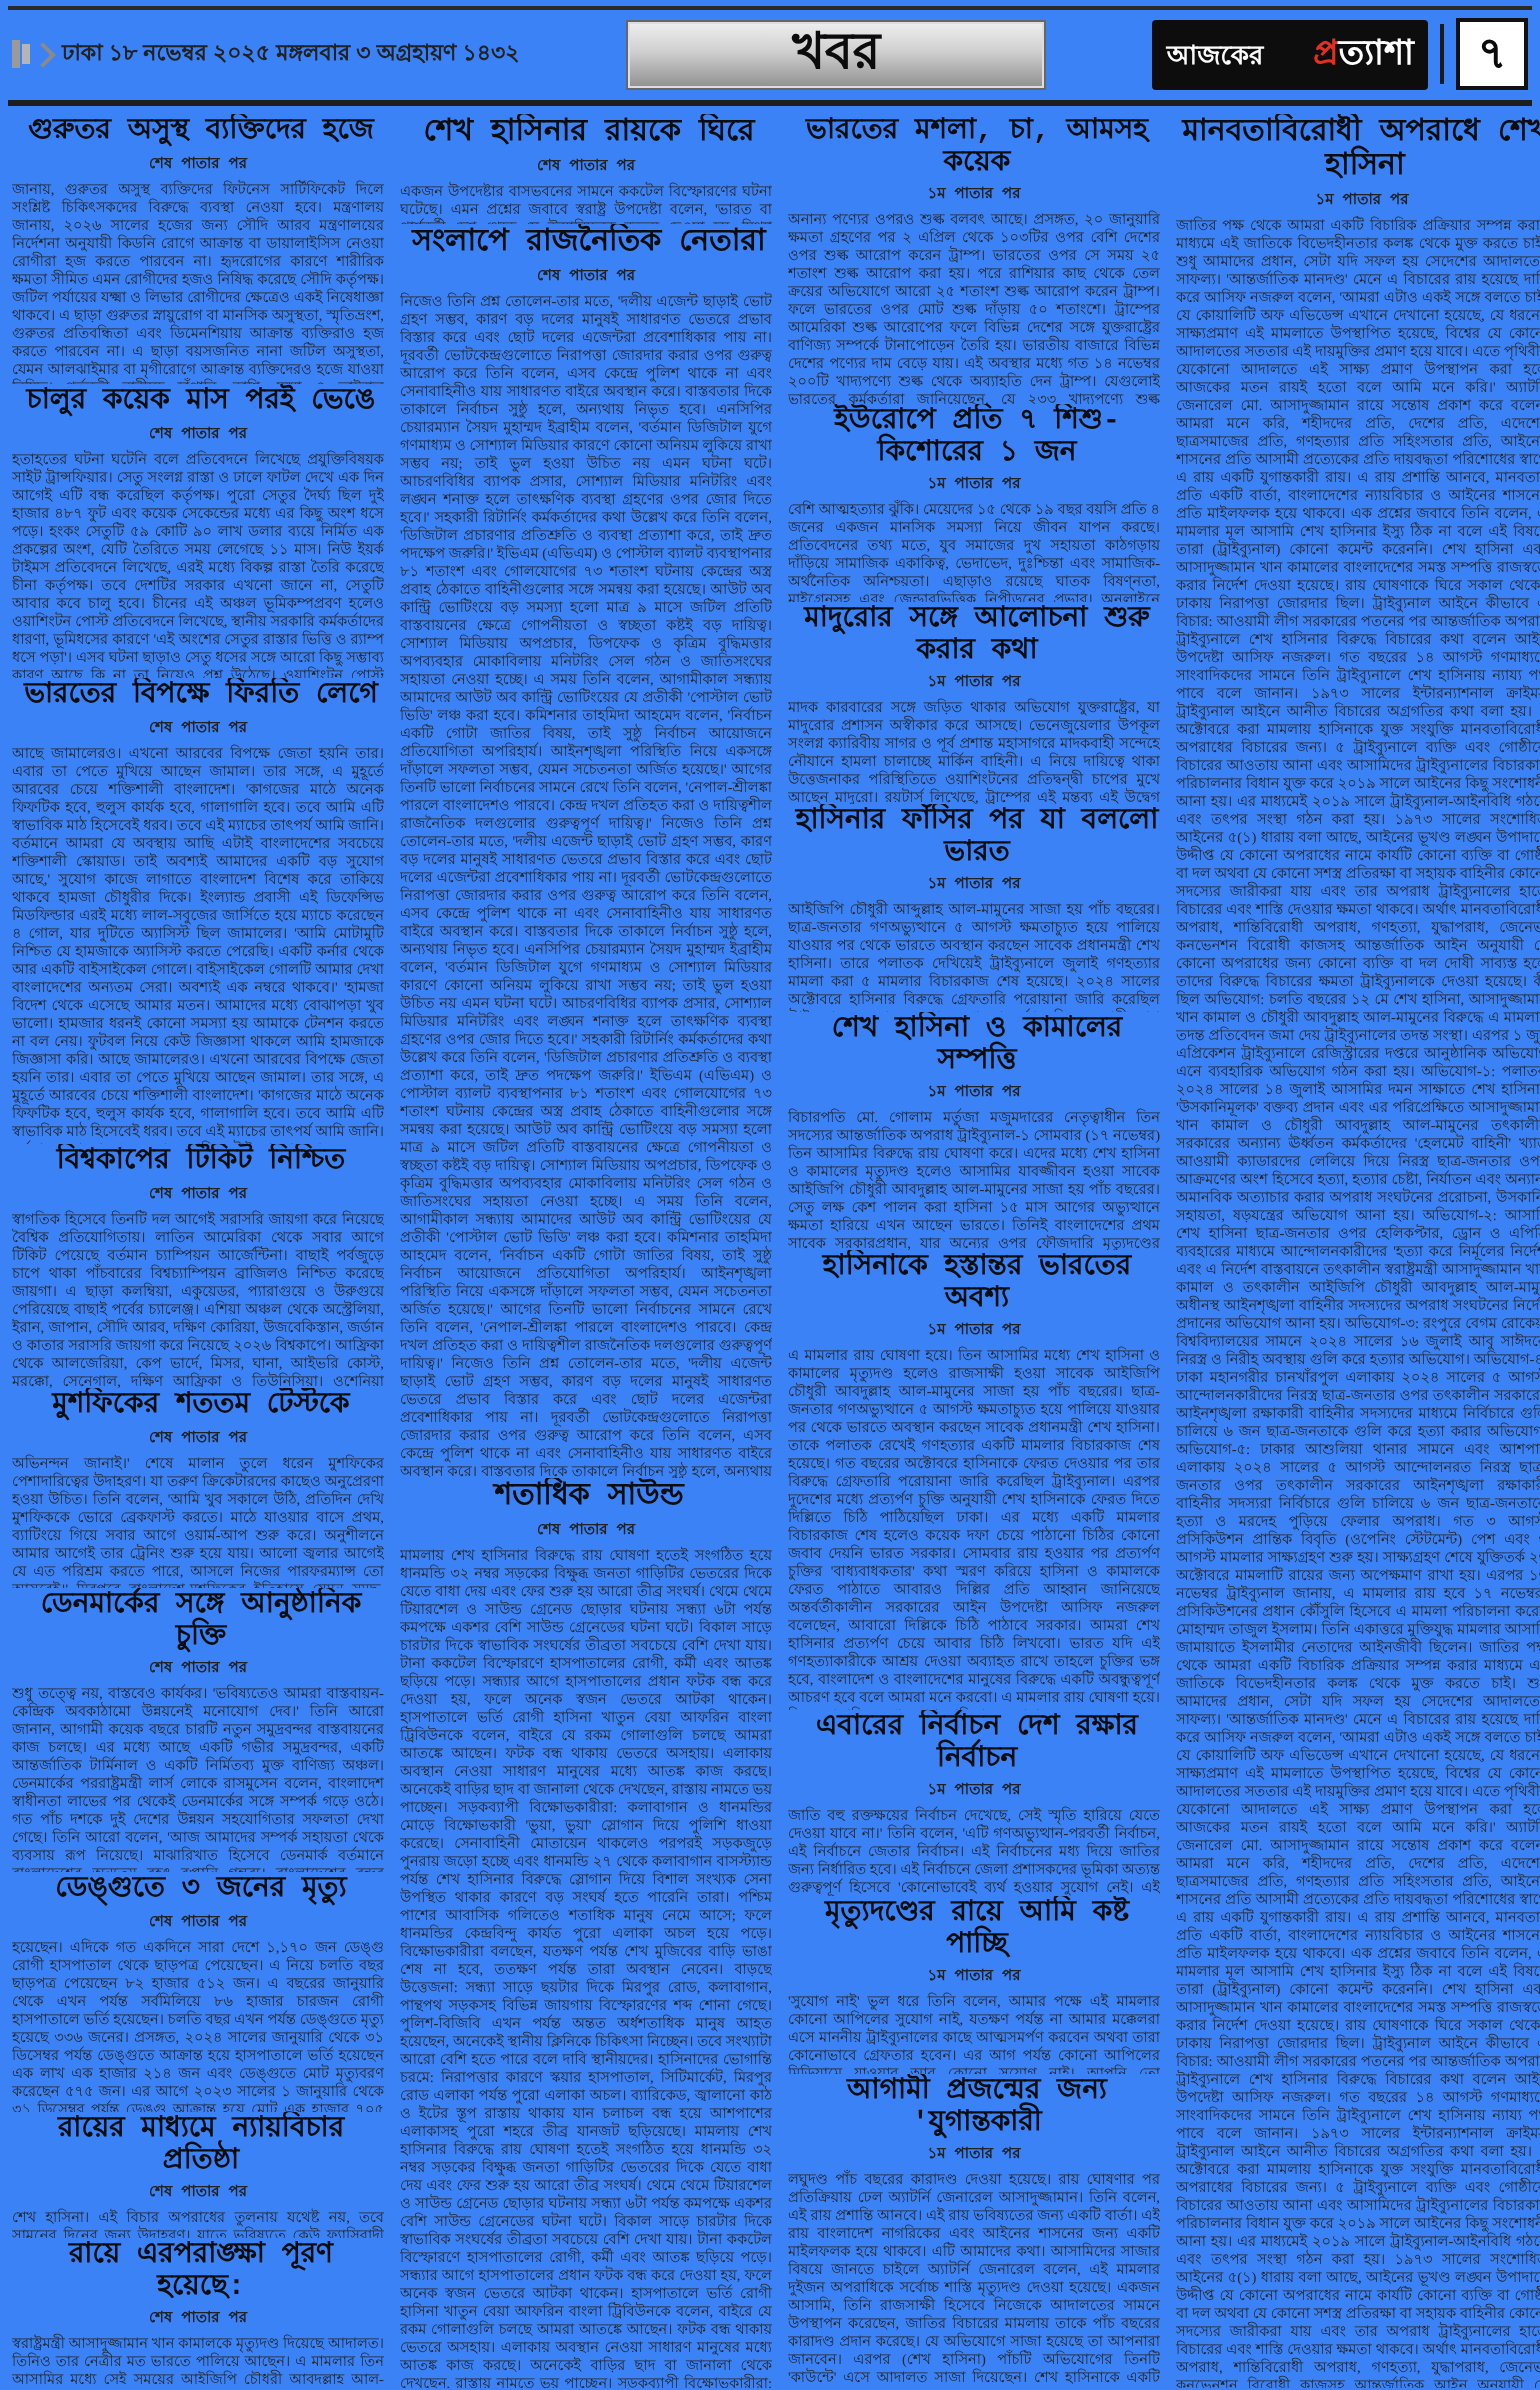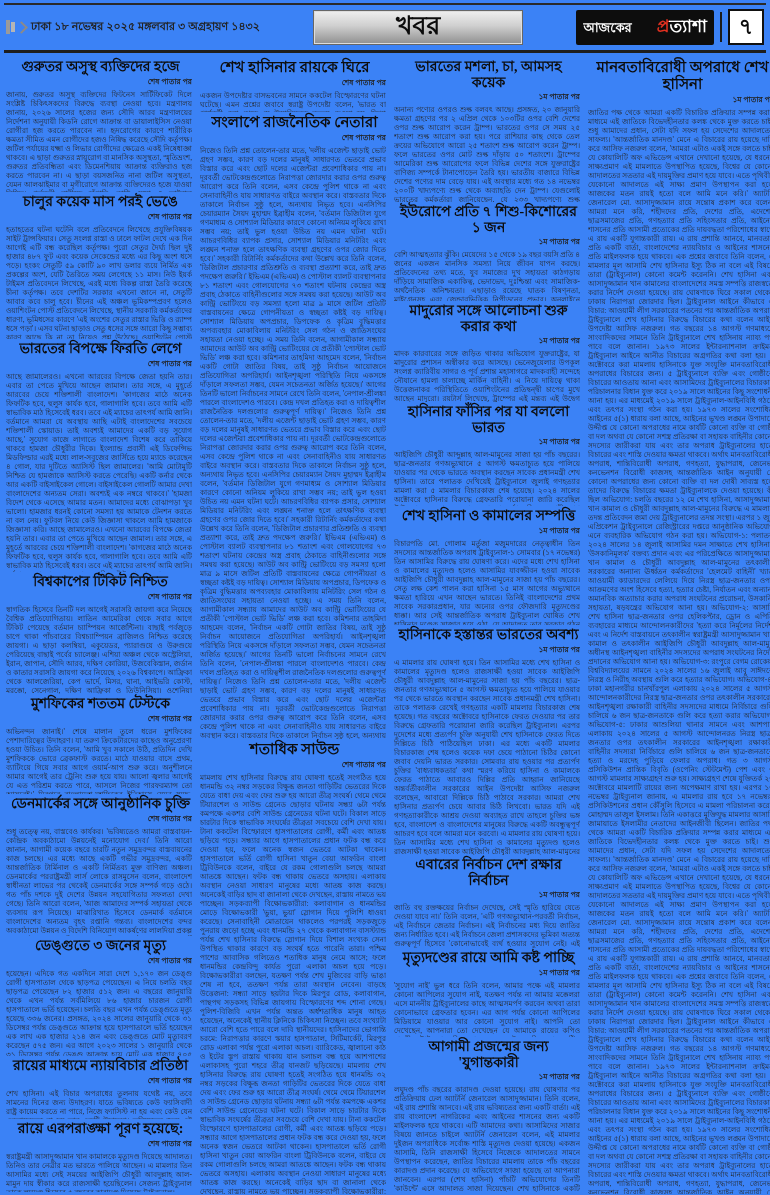--- a/index.html
+++ b/index.html
@@ -27,24 +27,24 @@
   .brandbox .w2::first-letter{color:#e03020;}
   .branddiv{width:2px;height:30px;background:#1a1a1a;}
   .pagenobox{min-width:26px;height:32px;border:2px solid #111;display:flex;align-items:center;
              justify-content:center;font-size:22px;font-weight:bold;color:#0a0a0a;background:#fff;padding:0 3px;}
   .thickrule{height:3px;background:#1e1e1e;margin:3px 4px 2px 4px;}
   
   .cols{display:flex;gap:8px;padding:2px 6px 0 6px;}
   .col{width:186px;flex:0 0 186px;}
   .story{overflow:hidden;box-sizing:border-box;padding-top:2px;}
   .hl{margin:0 0 1px 3px;text-align:center;font-size:14px;line-height:1.12;font-weight:bold;
-      color:#0d0d0d;font-family:Liberation Serif, serif;}
+      color:#0d0d0d;font-family:Liberation Mono, monospace;}
   .hl.big{font-size:15px;}
-  .kick{text-align:right;font-size:7.5px;font-weight:bold;color:#222;margin:0 0 2px 0;
-        font-family:Liberation Sans, sans-serif;}
+  .kick{text-align:center;font-size:7.5px;font-weight:bold;color:#222;margin:0 0 2px 0;
+        font-family:Liberation Mono, monospace;}
   .body{margin:0;font-size:7.3px;line-height:9px;text-align:justify;color:#262626;
         word-break:break-word;hyphens:auto;}
 </style>
 </head>
 <body>
 
 <div class="page">
   <div class="topline"></div>
 
   <header class="masthead">

